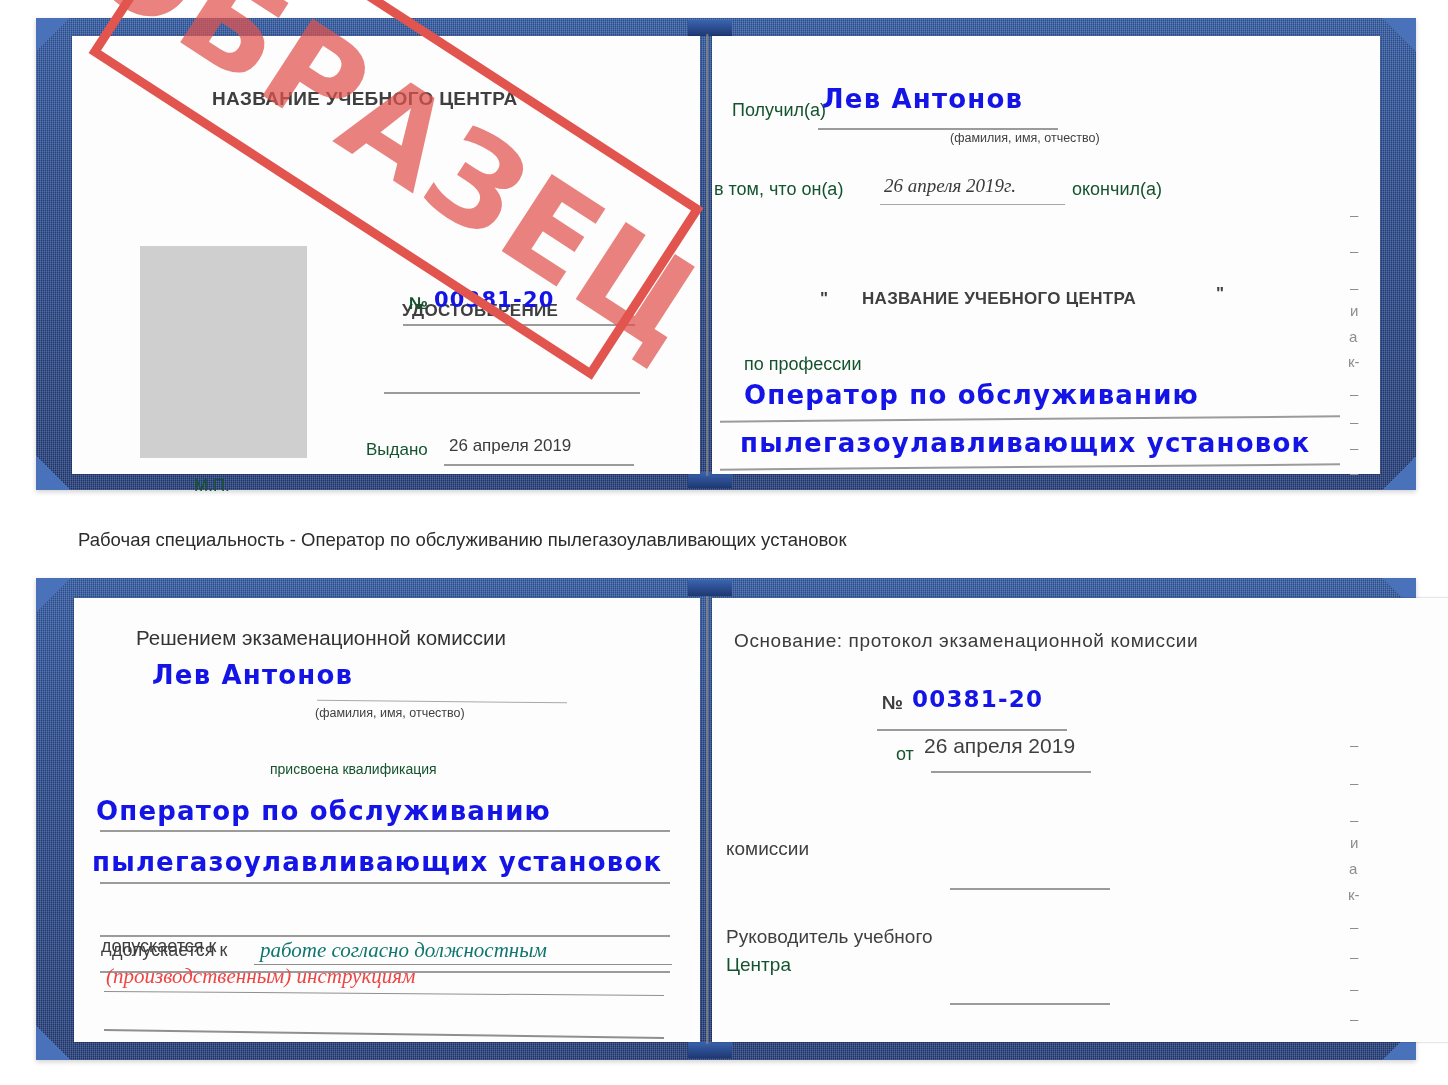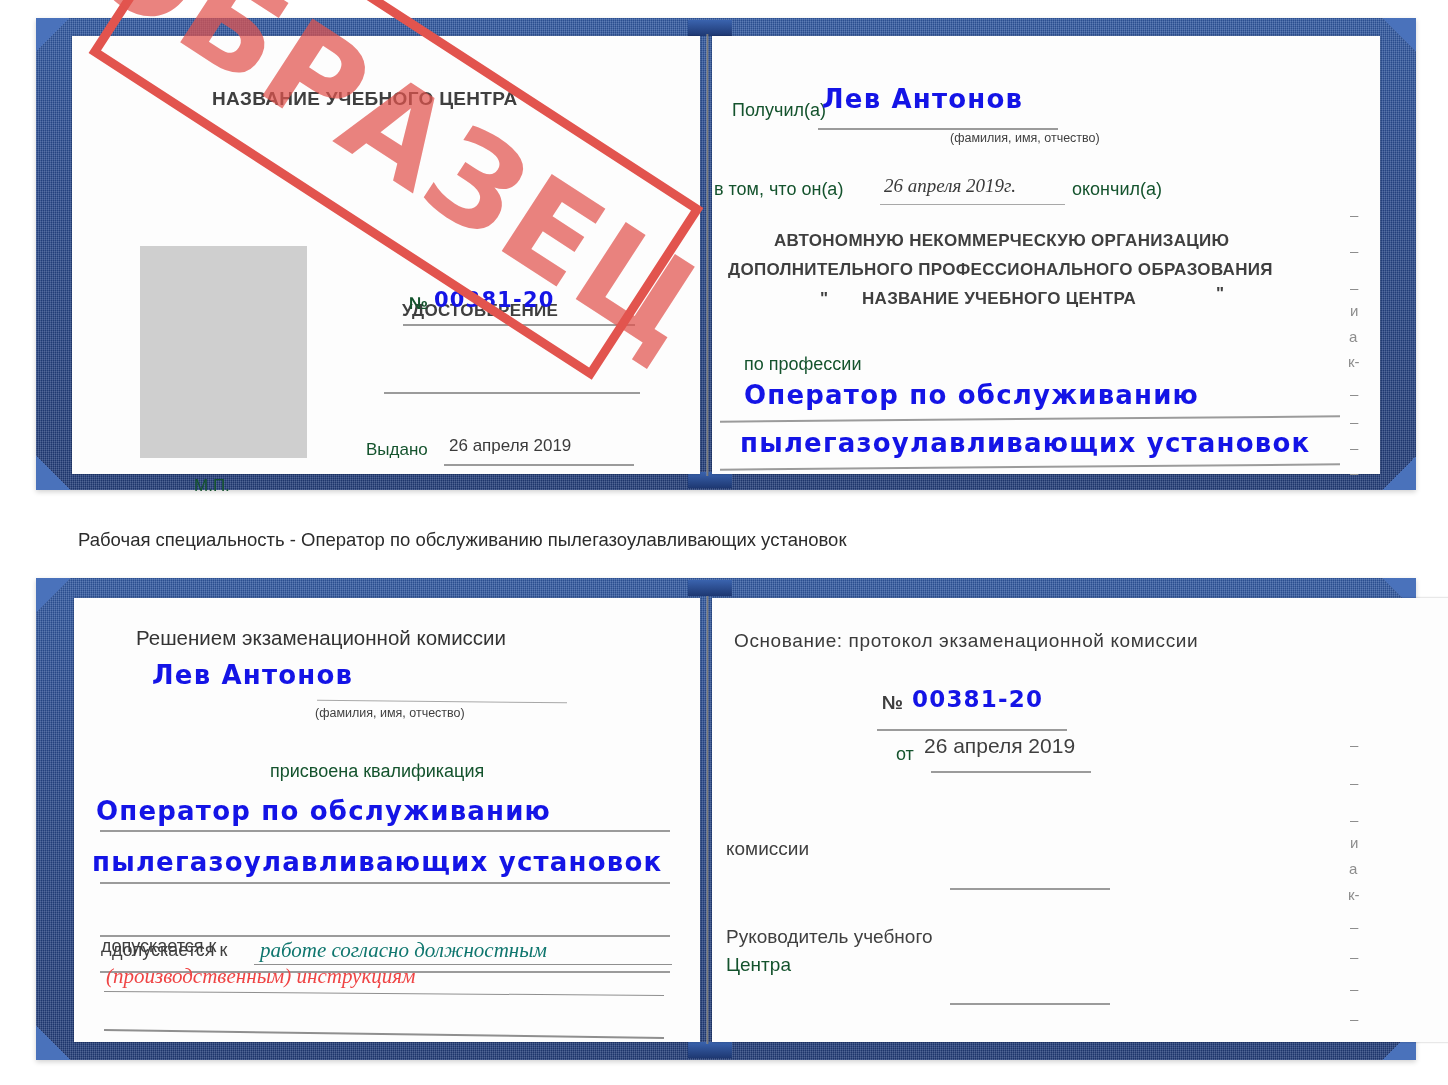--- a/index.html
+++ b/index.html
@@ -146,22 +146,20 @@
       <div class="txt" style="left:20px;top:64px;font-size:18px;">Получил(а)</div>
       <div class="txt hand" style="left:110px;top:48px;font-size:26px;">Лев Антонов</div>
       <div class="rule" style="left:106px;top:92px;width:240px;"></div>
       <div class="txt small" style="left:238px;top:95px;font-size:12.5px;">(фамилия, имя, отчество)</div>
 
       <div class="txt" style="left:2px;top:143px;font-size:18px;">в том, что он(а)</div>
       <div class="txt hand-it" style="left:172px;top:139px;font-size:19px;">26 апреля 2019г.</div>
       <div class="rule thin" style="left:168px;top:168px;width:185px;"></div>
       <div class="txt" style="left:360px;top:143px;font-size:18px;">окончил(а)</div>
 
-      <div class="txt hdr" style="left:62px;top:195px;font-size:17px;">АВТОНОМНУЮ НЕКОММЕРЧЕСКУЮ ОРГАНИЗАЦИЮ</div>
-      <div class="txt hdr" style="left:16px;top:224px;font-size:17px;">ДОПОЛНИТЕЛЬНОГО ПРОФЕССИОНАЛЬНОГО ОБРАЗОВАНИЯ</div>
       <div class="txt hdr" style="left:108px;top:253px;font-size:17px;">"</div>
       <div class="txt hdr" style="left:150px;top:253px;font-size:17px;">НАЗВАНИЕ УЧЕБНОГО ЦЕНТРА</div>
       <div class="txt hdr" style="left:504px;top:248px;font-size:17px;">"</div>
 
       <div class="txt" style="left:32px;top:318px;font-size:18px;">по профессии</div>
       <div class="txt hand" style="left:32px;top:344px;font-size:26px;">Оператор по обслуживанию</div>
       <div class="rule" style="left:8px;top:382px;width:620px;transform:rotate(-0.5deg);"></div>
       <div class="txt hand" style="left:28px;top:392px;font-size:26px;">пылегазоулавливающих установок</div>
       <div class="rule" style="left:8px;top:430px;width:620px;transform:rotate(-0.5deg);"></div>
 
@@ -198,21 +196,21 @@
   <div class="spine-tab b"></div>
 
   <div class="page page-left">
     <div class="pg">
       <div class="txt" style="left:62px;top:28px;font-size:20.5px;color:#333;">Решением экзаменационной комиссии</div>
 
       <div class="txt hand" style="left:78px;top:62px;font-size:26px;">Лев Антонов</div>
       <div class="rule thin" style="left:243px;top:103px;width:250px;transform:rotate(0.6deg);"></div>
       <div class="txt small" style="left:241px;top:108px;font-size:12.5px;">(фамилия, имя, отчество)</div>
 
-      <div class="txt" style="left:196px;top:163px;font-size:18px;">присвоена квалификация</div>
+      <div class="txt" style="left:196px;top:163px;font-size:14px;">присвоена квалификация</div>
 
       <div class="txt hand" style="left:22px;top:198px;font-size:26px;">Оператор по обслуживанию</div>
       <div class="rule" style="left:26px;top:232px;width:570px;"></div>
       <div class="txt hand" style="left:18px;top:249px;font-size:26px;">пылегазоулавливающих установок</div>
       <div class="rule" style="left:26px;top:284px;width:570px;"></div>
       <div class="rule" style="left:26px;top:337px;width:570px;"></div>
       <div class="rule" style="left:26px;top:373px;width:570px;"></div>
 
       <div class="txt" style="left:28px;top:348px;font-size:0px;"></div>
 

